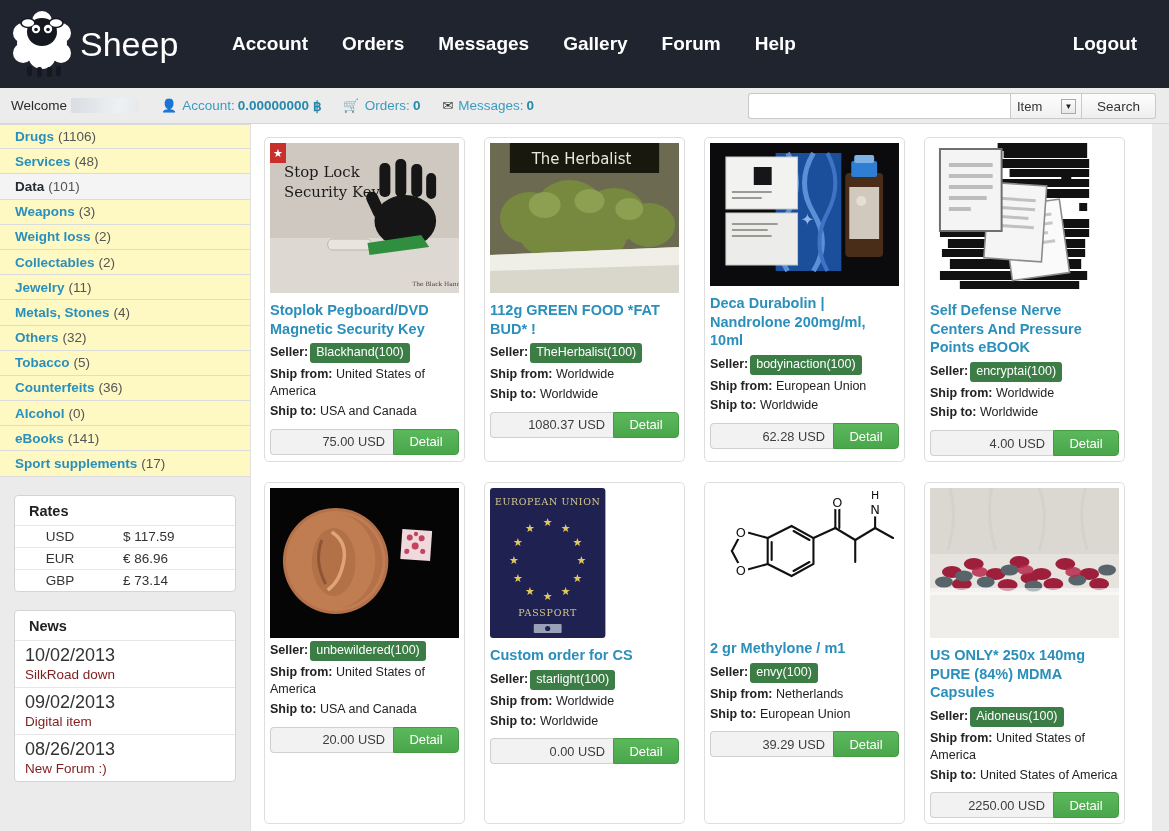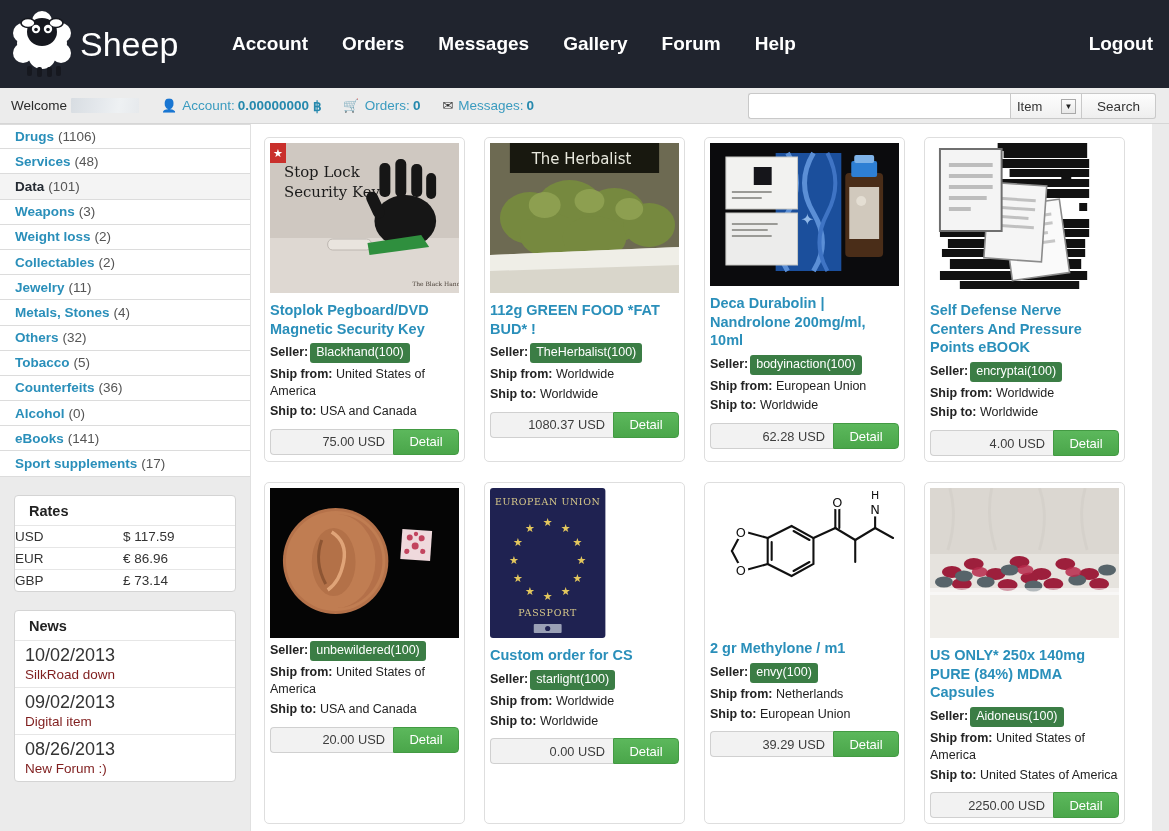--- a/index.html
+++ b/index.html
@@ -30,21 +30,21 @@
     color: #fff; font-size: 34px; font-weight: 400;
     letter-spacing: 0px; margin-left: 4px;
     line-height: 1;
   }
   .nav-links { display: flex; align-items: center; gap: 0px; margin-left: 25px; }
   .nav-links a {
     color: #ffffff; text-decoration: none;
     font-size: 19px; font-weight: bold;
     padding: 10px 17px;
   }
-  .nav-right { position: absolute; right: 4px; top: 50%; transform: translateY(-50%); }
+  .nav-right { position: absolute; right: 20px; top: 50%; transform: translateY(-50%); }
   .nav-right a {
     color: #ffffff; text-decoration: none;
     font-size: 19px; font-weight: bold; padding: 10px 12px;
   }
 
   
   .subbar {
     height: 36px;
     background: #ececec;
     border-bottom: 1px solid #d6d6d6;
@@ -103,21 +103,21 @@
     border-radius: 0 3px 3px 0;
     font-family: "Liberation Sans", sans-serif; font-size: 13.5px;
     color: #333; cursor: pointer;
   }
 
   
   .page { display: flex; height: 707px; }
 
   
   .sidebar { width: 250px; flex: none; background: #ebebeb; }
-  .cat-list { background: #ffffff; text-align: center; }
+  .cat-list { background: #fef9c3; text-align: center; }
   .cat-item {
     height: 25.2px;
     display: flex; align-items: center;
     padding-left: 15px;
     border-bottom: 1px solid #dcdcdc;
     font-size: 13.5px;
     cursor: pointer;
   }
   .cat-item:first-child { border-top: 1px solid #dcdcdc; }
   .cat-item .cname { color: #2a8fba; font-weight: bold; }
@@ -133,21 +133,21 @@
   }
   .panel-head {
     font-weight: bold; font-size: 14.5px;
     color: #222; padding: 7px 10px 6px 14px;
   }
   .rate-row {
     display: flex; border-top: 1px solid #e6e6e6;
     padding: 3px 10px 3px 0;
     font-size: 13.5px; color: #333;
   }
-  .rate-cur { width: 96px; text-align: left; padding-right: 6px; }
+  .rate-cur { width: 96px; text-align: center; padding-right: 6px; }
   .rate-val { flex: 1; text-align: left; padding-left: 12px; }
 
   .news-item {
     border-top: 1px solid #e6e6e6;
     padding: 4px 10px 5px 10px;
   }
   .news-date { font-size: 18px; color: #333; }
   .news-link { font-size: 13.5px; color: #7f1d1d; text-decoration: none; display: block; margin-top: 1px; cursor: pointer; }
 
   

